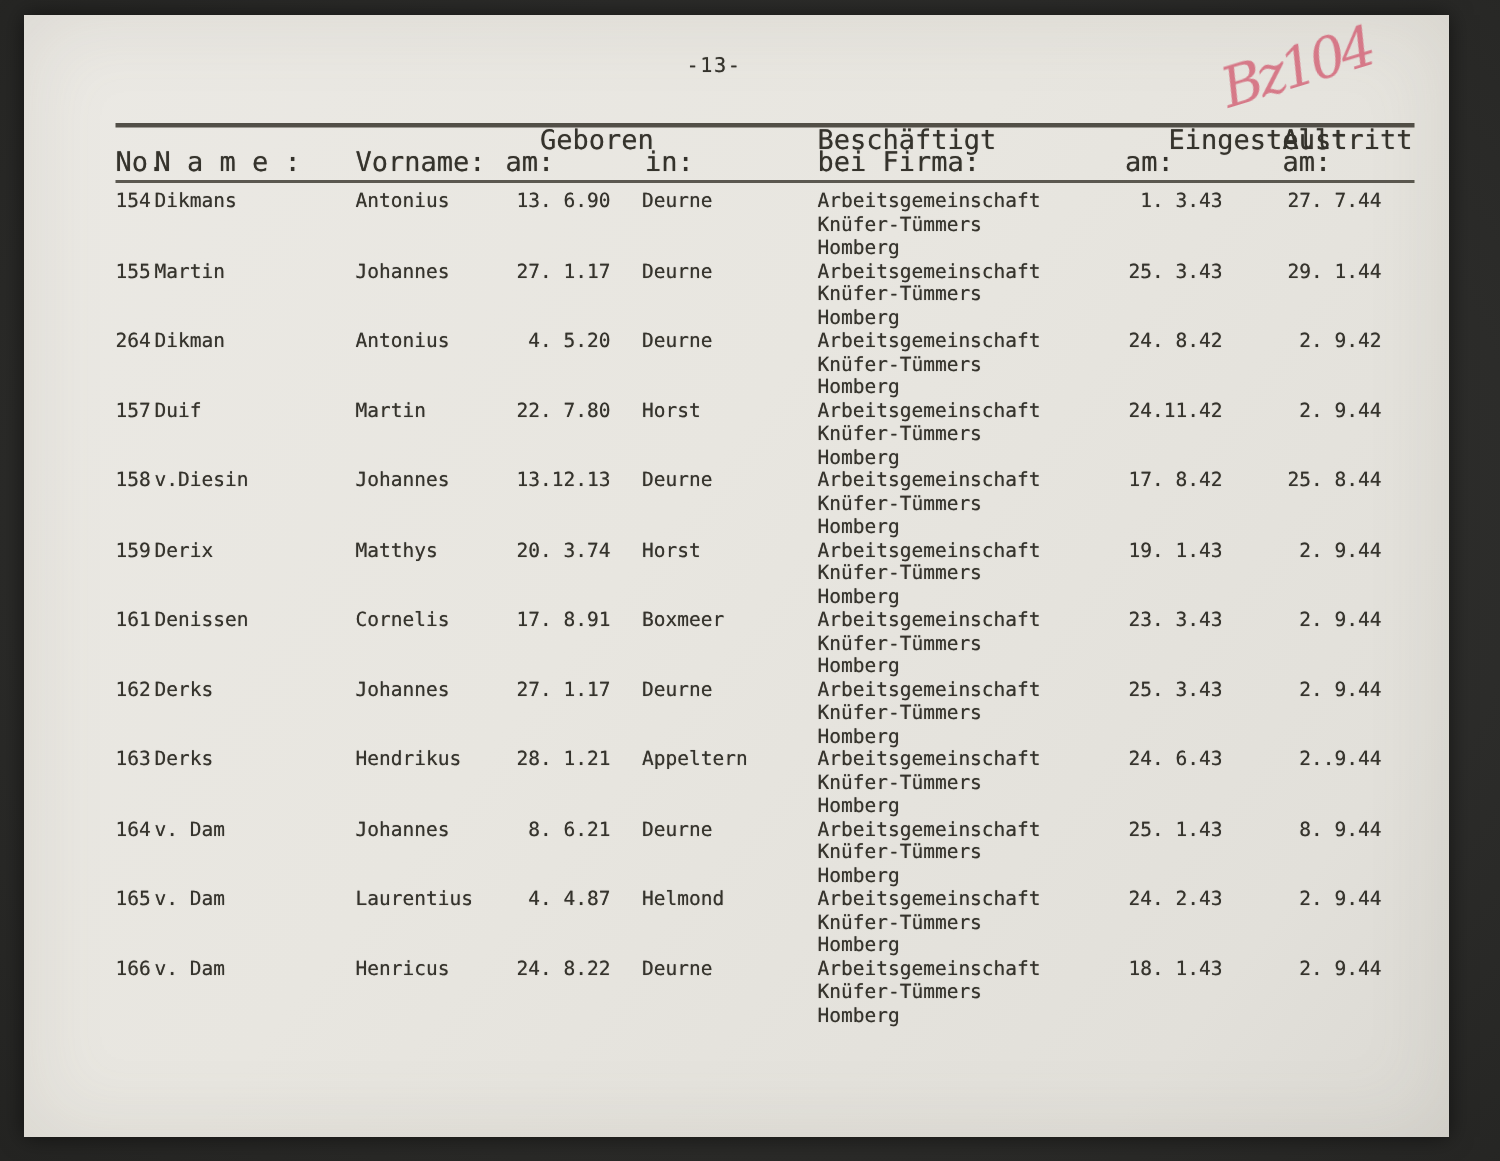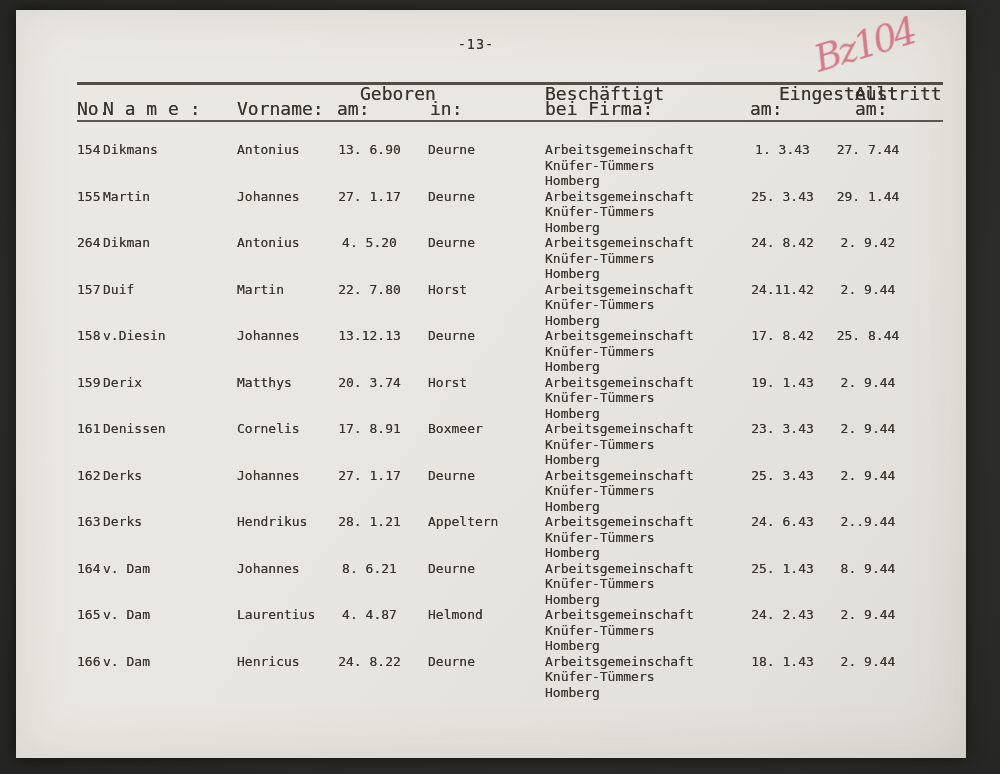--- a/index.html
+++ b/index.html
@@ -30,30 +30,30 @@
   }
   .table{position:absolute;left:61px;top:72px;width:866px;}
   .thead{
     position:relative;height:34px;
     border-top:3px solid rgba(56,53,45,.85);
     border-bottom:2px solid rgba(56,53,45,.8);
     padding-top:1px;
   }
   .h{position:absolute;white-space:pre;font-size:18px;line-height:15px;}
   .hA{top:1px;} .hB{top:16px;}
-  .tbody{margin-top:20px;}
+  .tbody{margin-top:5px;}
   .row{
     display:grid;
     grid-template-columns:26px 134px 95px 75px 138px 205px 65px 106px;
     align-items:start;
     min-height:46.5px;
     font-size:13px;line-height:15.5px;
   }
   .c{white-space:pre;}
-  .gebam,.eing,.aus{text-align:center;}
+  .gebam,.eing,.aus{text-align:right;}
   .gebin{padding-left:21px;}
   .firma{white-space:pre-line;}
 </style>
 </head>
 <body>
 
 <div class="stage">
   <div class="paper">
 
     <div class="page-number ink">-13-</div>

